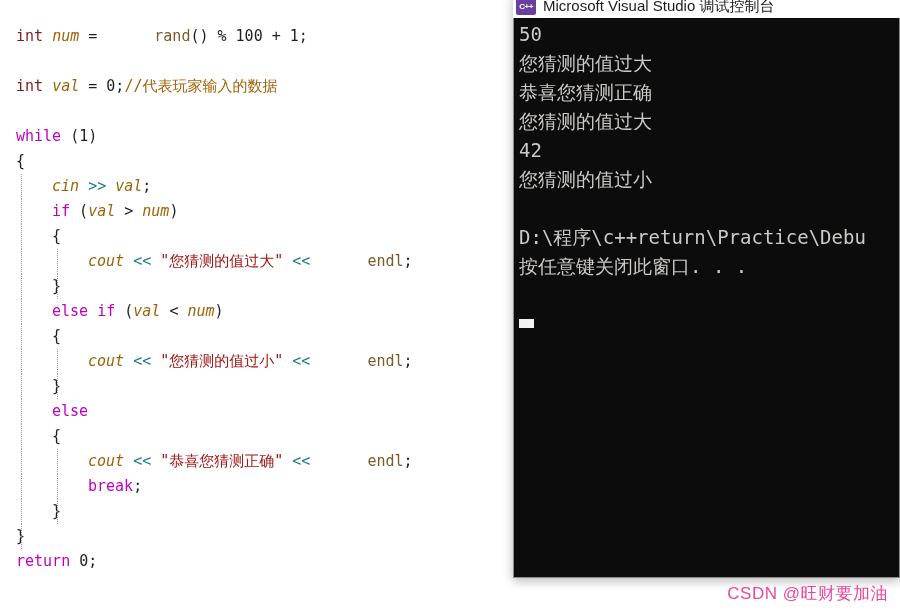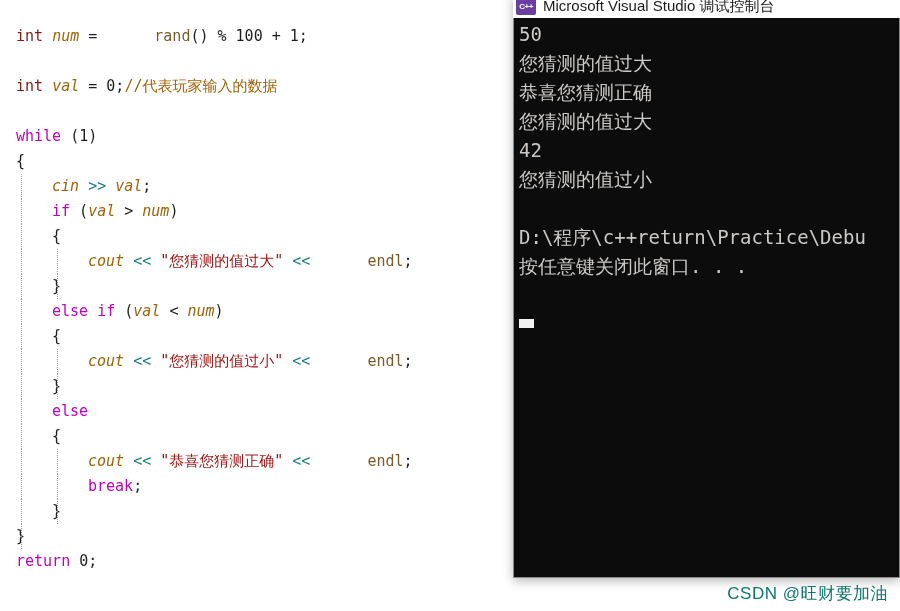--- a/index.html
+++ b/index.html
@@ -134,21 +134,21 @@
     height: 9px;
     background: #f2f2f2;
   }
 
   
   #watermark {
     position: absolute;
     right: 12px;
     bottom: 6px;
     font-size: 17px;
-    color: #0f766e;
+    color: #ec4899;
     font-family: "Liberation Sans", sans-serif;
     white-space: nowrap;
     letter-spacing: 0.5px;
   }
 </style>
 </head>
 <body>
 
 <div id="editor">
   <div class="code-area" id="code-area"><div class="ln"><span style="padding-left: 0px;"><span class="kw">int</span><span class="plain"> </span><span class="var">num</span><span class="plain"> = </span><span class="fn">rand</span><span class="plain">() </span><span class="plain">%</span><span class="plain"> </span><span class="num">100</span><span class="plain"> + </span><span class="num">1</span><span class="plain">;</span></span></div><div class="ln blank"><span style="padding-left: 0px;"></span></div><div class="ln"><span style="padding-left: 0px;"><span class="kw">int</span><span class="plain"> </span><span class="var">val</span><span class="plain"> = </span><span class="num">0</span><span class="plain">;</span><span class="cmt">//代表玩家输入的数据</span></span></div><div class="ln blank"><span style="padding-left: 0px;"></span></div><div class="ln"><span style="padding-left: 0px;"><span class="kwctl">while</span><span class="plain"> (</span><span class="num">1</span><span class="plain">)</span></span></div><div class="ln"><span style="padding-left: 0px;"><span class="plain">{</span></span></div><div class="ln"><span class="guide g1"></span><span style="padding-left: 36px;"><span class="var">cin</span><span class="plain"> </span><span class="op">&gt;&gt;</span><span class="plain"> </span><span class="var">val</span><span class="plain">;</span></span></div><div class="ln"><span class="guide g1"></span><span style="padding-left: 36px;"><span class="kwctl">if</span><span class="plain"> (</span><span class="var">val</span><span class="plain"> </span><span class="plain">&gt;</span><span class="plain"> </span><span class="var">num</span><span class="plain">)</span></span></div><div class="ln"><span class="guide g1"></span><span style="padding-left: 36px;"><span class="plain">{</span></span></div><div class="ln"><span class="guide g1"></span><span class="guide g2"></span><span style="padding-left: 72px;"><span class="var">cout</span><span class="plain"> </span><span class="op">&lt;&lt;</span><span class="plain"> </span><span class="str">"您猜测的值过大"</span><span class="plain"> </span><span class="op">&lt;&lt;</span><span class="plain"> </span><span class="fn">endl</span><span class="plain">;</span></span></div><div class="ln"><span class="guide g1"></span><span class="guide g2"></span><span style="padding-left: 36px;"><span class="plain">}</span></span></div><div class="ln"><span class="guide g1"></span><span style="padding-left: 36px;"><span class="kwctl">else</span><span class="plain"> </span><span class="kwctl">if</span><span class="plain"> (</span><span class="var">val</span><span class="plain"> </span><span class="plain">&lt;</span><span class="plain"> </span><span class="var">num</span><span class="plain">)</span></span></div><div class="ln"><span class="guide g1"></span><span style="padding-left: 36px;"><span class="plain">{</span></span></div><div class="ln"><span class="guide g1"></span><span class="guide g2"></span><span style="padding-left: 72px;"><span class="var">cout</span><span class="plain"> </span><span class="op">&lt;&lt;</span><span class="plain"> </span><span class="str">"您猜测的值过小"</span><span class="plain"> </span><span class="op">&lt;&lt;</span><span class="plain"> </span><span class="fn">endl</span><span class="plain">;</span></span></div><div class="ln"><span class="guide g1"></span><span class="guide g2"></span><span style="padding-left: 36px;"><span class="plain">}</span></span></div><div class="ln"><span class="guide g1"></span><span style="padding-left: 36px;"><span class="kwctl">else</span></span></div><div class="ln"><span class="guide g1"></span><span style="padding-left: 36px;"><span class="plain">{</span></span></div><div class="ln"><span class="guide g1"></span><span class="guide g2"></span><span style="padding-left: 72px;"><span class="var">cout</span><span class="plain"> </span><span class="op">&lt;&lt;</span><span class="plain"> </span><span class="str">"恭喜您猜测正确"</span><span class="plain"> </span><span class="op">&lt;&lt;</span><span class="plain"> </span><span class="fn">endl</span><span class="plain">;</span></span></div><div class="ln"><span class="guide g1"></span><span class="guide g2"></span><span style="padding-left: 72px;"><span class="kwctl">break</span><span class="plain">;</span></span></div><div class="ln"><span class="guide g1"></span><span class="guide g2"></span><span style="padding-left: 36px;"><span class="plain">}</span></span></div><div class="ln"><span class="guide g1"></span><span style="padding-left: 0px;"><span class="plain">}</span></span></div><div class="ln"><span style="padding-left: 0px;"><span class="kwctl">return</span><span class="plain"> </span><span class="num">0</span><span class="plain">;</span></span></div></div>

